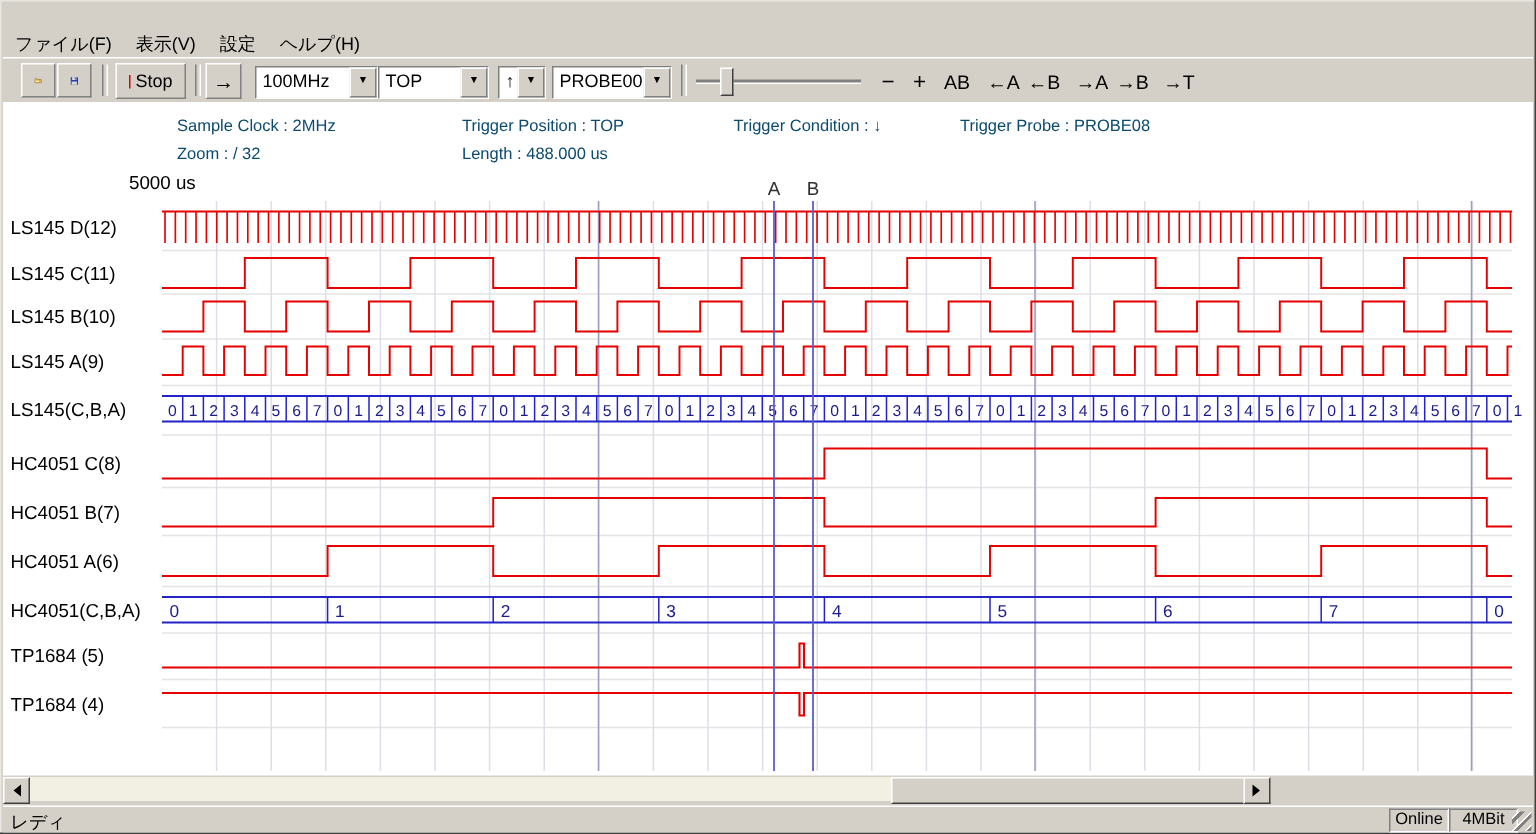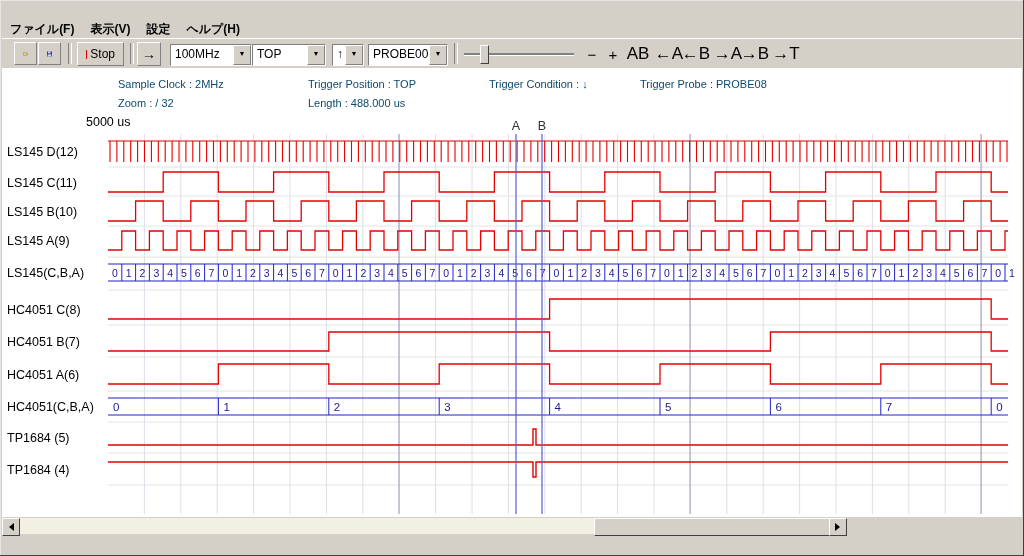--- a/index.html
+++ b/index.html
@@ -14,27 +14,27 @@
   .title-text{white-space:nowrap;overflow:hidden;}
   .win-controls{position:absolute;right:3px;top:2px;display:flex;}
   .win-btn{width:16px;height:14px;background:#d4d0c8;border:1px solid;
            border-color:#fff #404040 #404040 #fff;margin-left:2px;position:relative;
            font-size:10px;line-height:11px;text-align:center;color:#000;padding:0;}
   .min-glyph{position:absolute;left:3px;bottom:2px;width:7px;height:2px;background:#000;}
   .max-glyph{position:absolute;left:3px;top:2px;width:8px;height:7px;border:1px solid #000;border-top-width:2px;}
   
   .menubar{position:absolute;left:2px;top:21px;width:1020px;height:17px;background:#d4d0c8;
            display:flex;align-items:center;font-size:12px;}
-  .menu-item{padding:12px 8px;font-weight:bold;}
+  .menu-item{padding:12px 8px;}
   
   .toolbar{position:absolute;left:2px;top:38px;width:1020px;height:30px;background:#d4d0c8;
            border-top:1px solid #fff;border-bottom:1px solid #a8a49c;}
   .tb-btn{position:absolute;background:#d4d0c8;border:1px solid;border-color:#fff #808080 #808080 #fff;
           font-size:12px;display:flex;align-items:center;justify-content:center;padding:8px;}
-  .flat-btn{position:absolute;background:transparent;border:1px solid transparent;font-size:17px;
+  .flat-btn{position:absolute;background:transparent;border:1px solid transparent;font-size:13px;
             display:flex;align-items:center;justify-content:center;color:#000;padding:0;}
   .tb-sep{position:absolute;top:4px;width:2px;height:21px;border-left:1px solid #808080;border-right:1px solid #fff;}
   .stop-square{display:inline-block;width:9px;height:9px;background:#e00000;margin-right:4px;}
   .combo{position:absolute;height:20px;background:#fff;border:1px solid;border-color:#808080 #fff #fff #808080;font-size:12px;}
   .combo .val{position:absolute;left:4px;top:2px;white-space:nowrap;}
   .combo .arrow-btn{position:absolute;right:0;top:0;width:16px;height:18px;background:#d4d0c8;
                     border:1px solid;border-color:#fff #808080 #808080 #fff;
                     font-size:7px;line-height:16px;text-align:center;color:#000;}
   .slider-track{position:absolute;left:462px;top:14px;width:110px;height:2px;background:#808080;border-bottom:1px solid #fff;}
   .slider-handle{position:absolute;left:478px;top:6px;width:7px;height:17px;background:#d4d0c8;
@@ -514,14 +514,20 @@
   <div class="hscroll">
     <div class="hs-btn" style="left:0">
         <span class="tri tri-l"></span>
       </div>
     <div class="hs-thumb" style="left:592px;width:238px"></div>
     <div class="hs-btn" style="right:0">
         <span class="tri tri-r"></span>
       </div>
   </div>
 
+  <div class="statusbar">
+    <span class="status-text">レディ</span>
+    <span class="status-panel" style="left:924px;width:38px">Online</span>
+    <span class="status-panel" style="left:964px;width:44px">4MBit</span>
+    <span class="resize-grip"></span>
+  </div>
 
 </div>
 
 </body></html>

